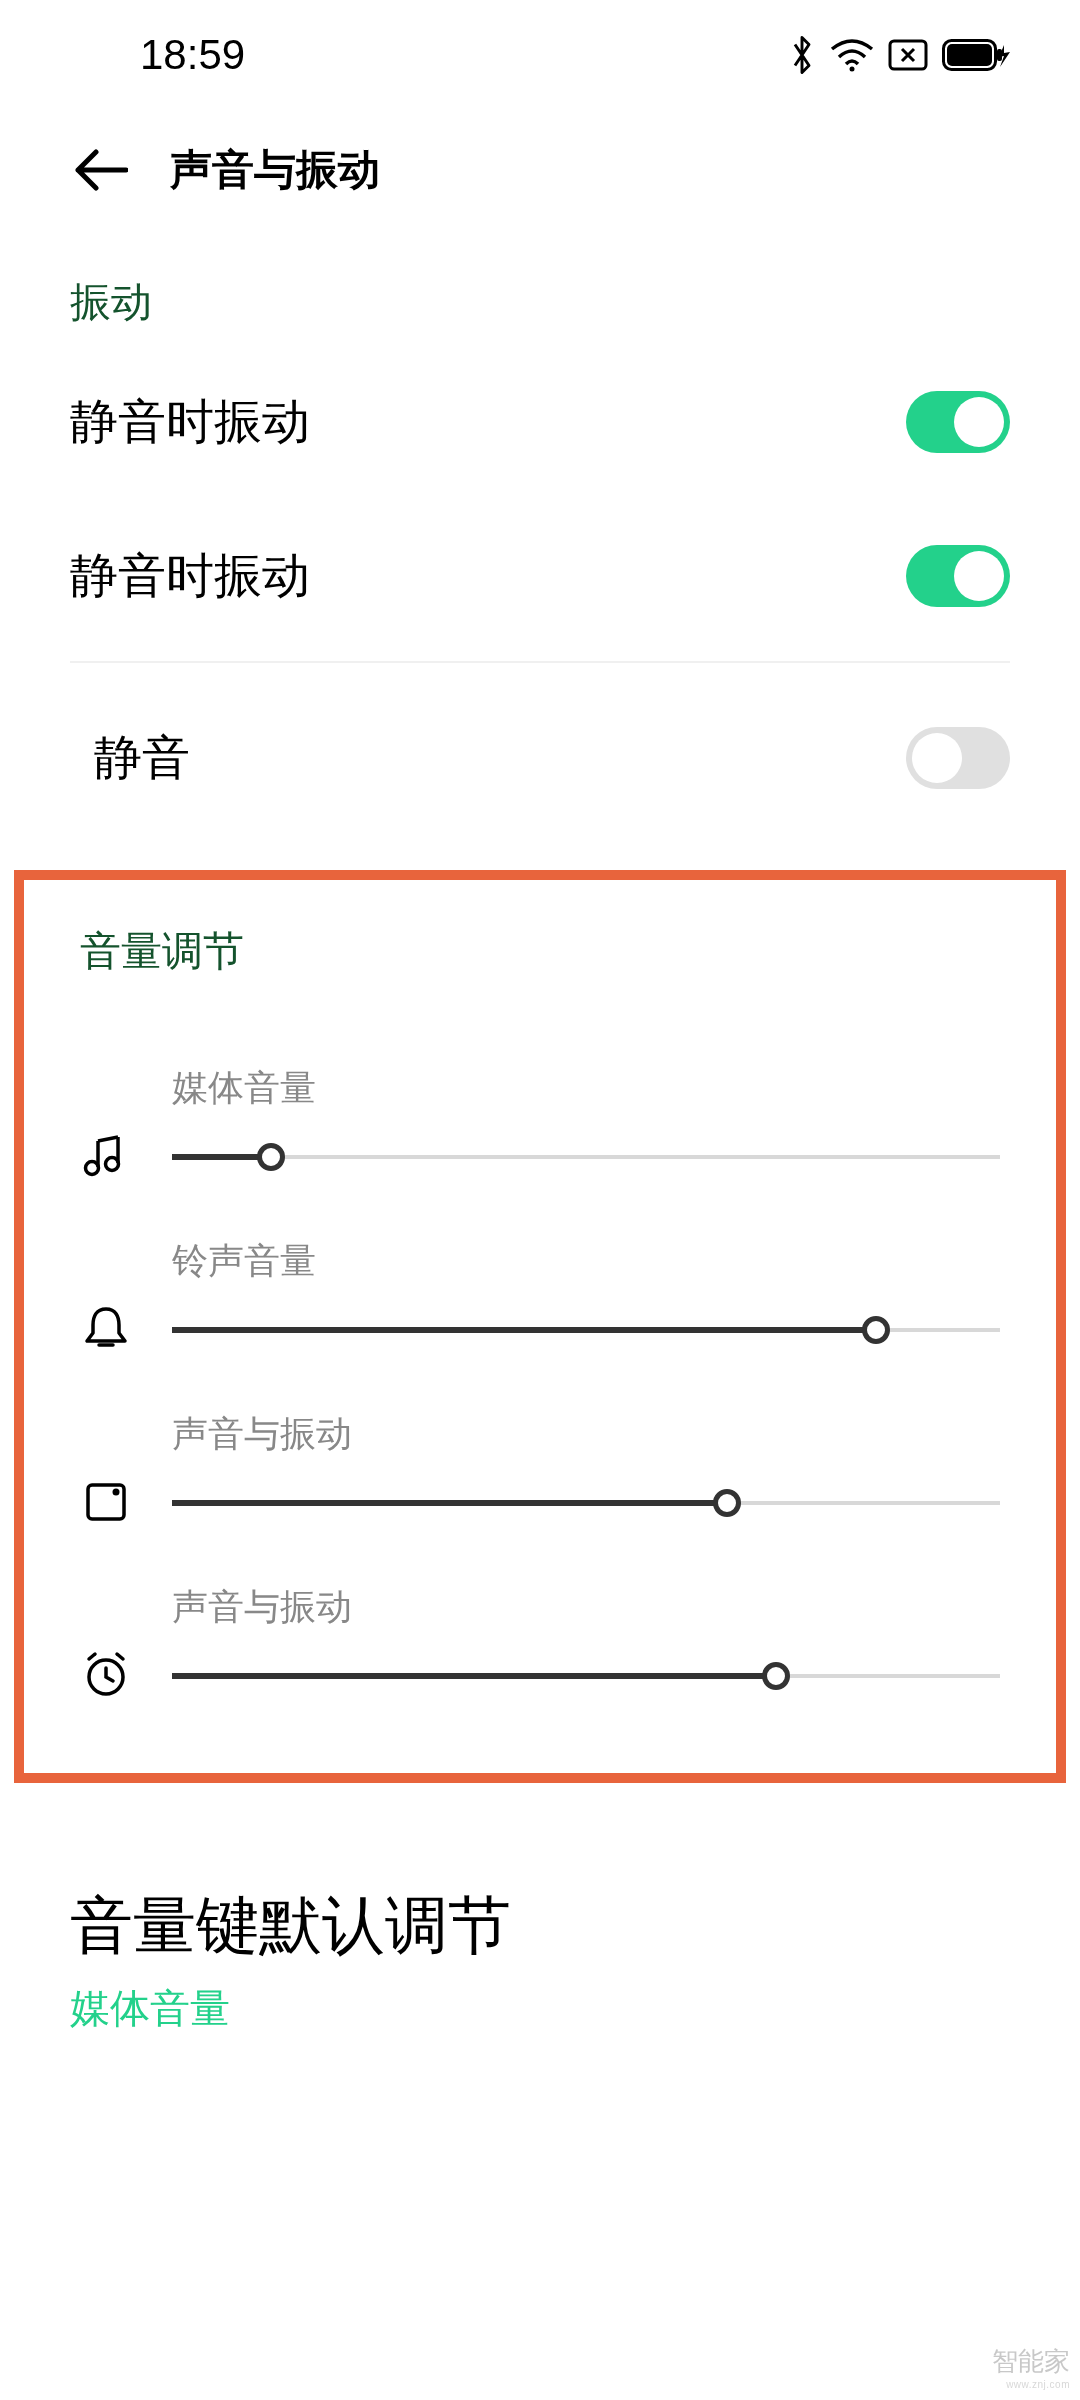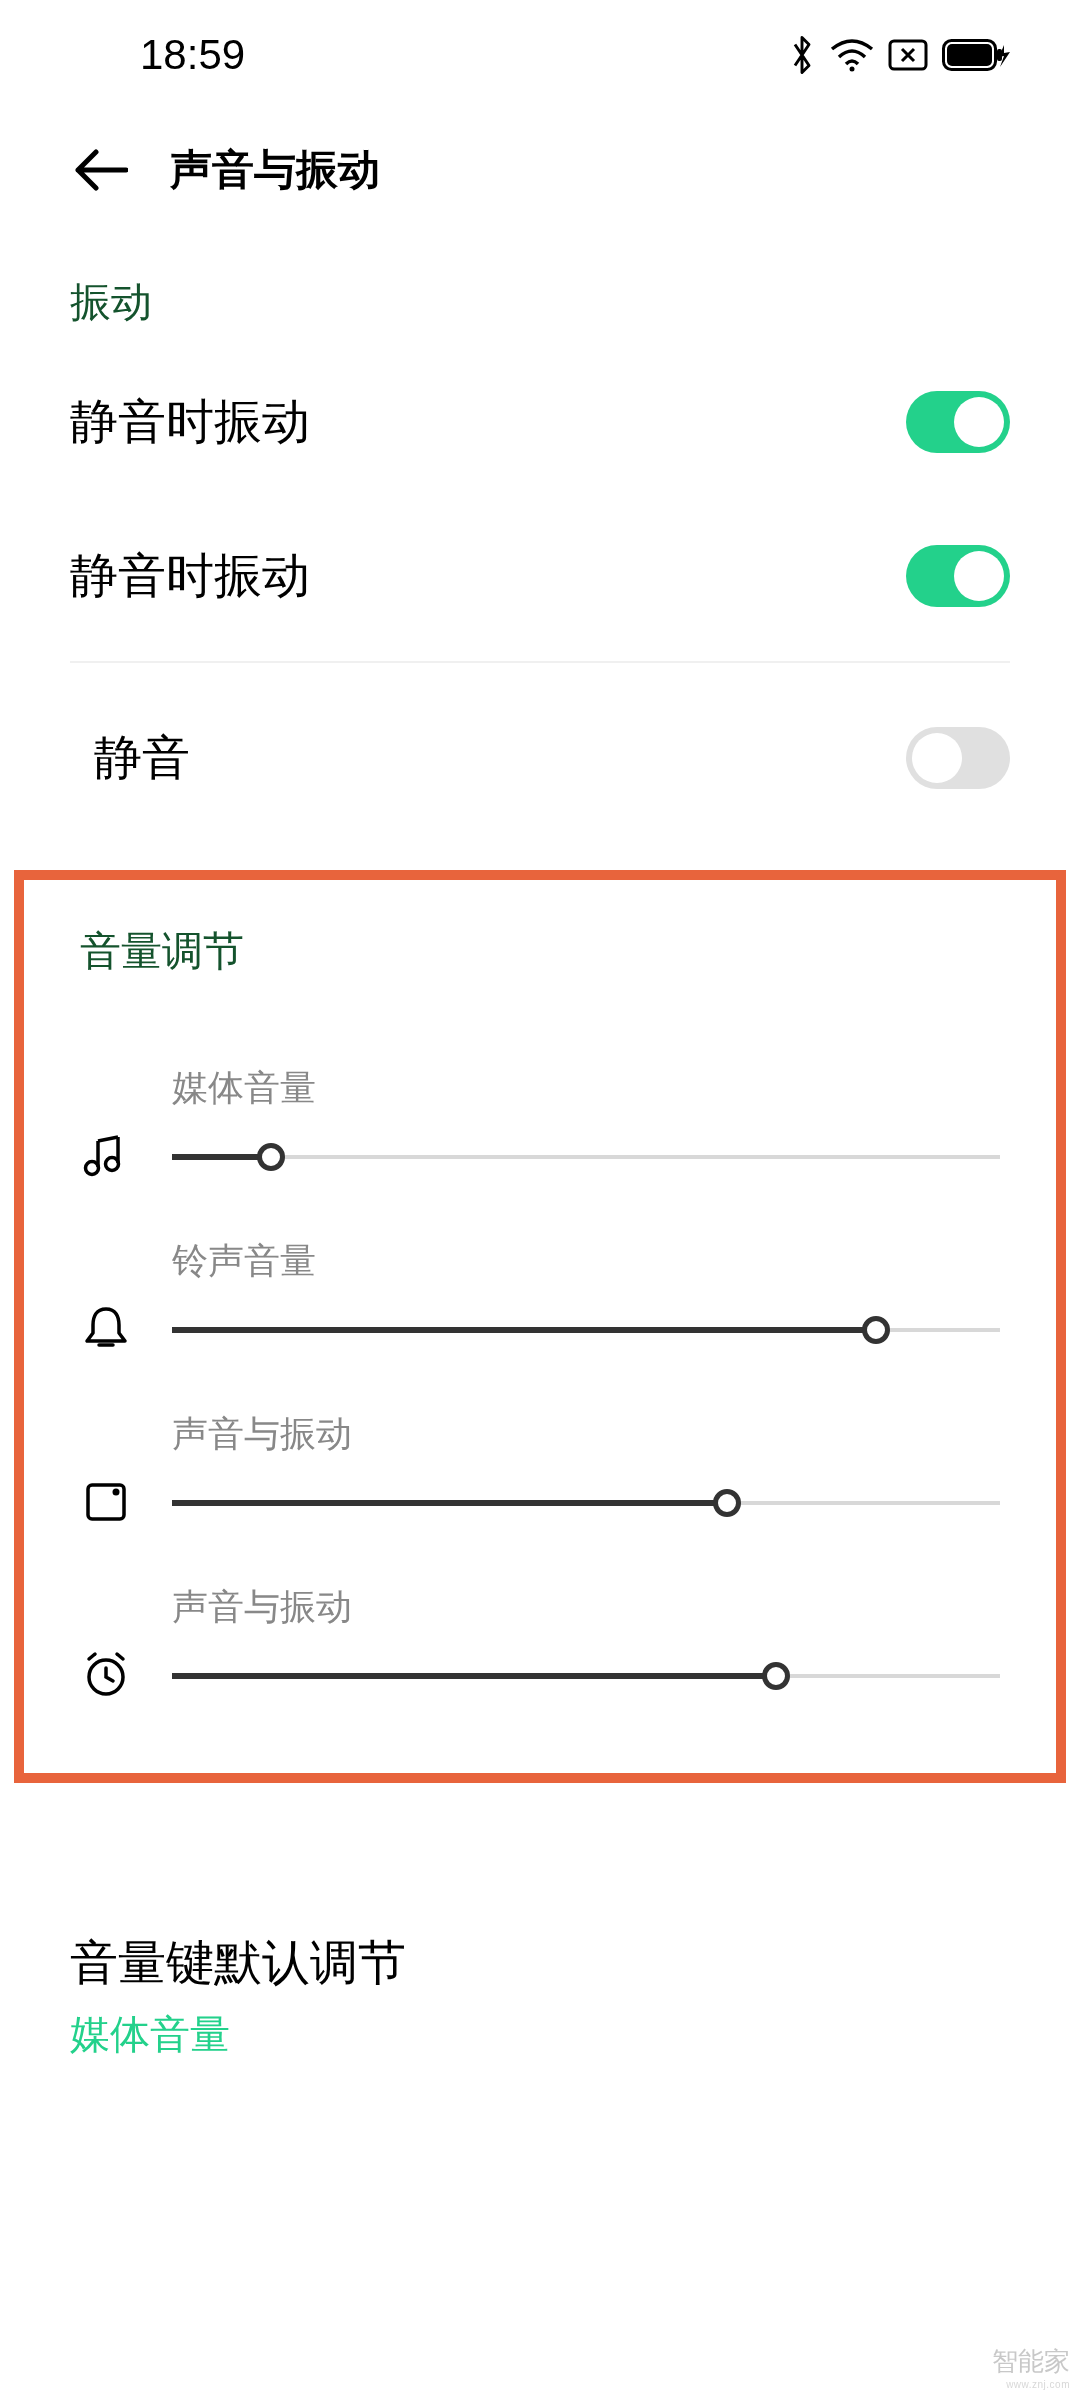--- a/index.html
+++ b/index.html
@@ -160,24 +160,23 @@
       border-radius: 50%;
       background: #fff;
       border: 5px solid #333;
       top: -2px;
       transform: translateX(-14px);
     }
     .bottom-setting {
       padding: 100px 70px 40px;
     }
     .bottom-label {
-      font-size: 48px;
+      font-size: 63px;
       color: #000;
       margin-bottom: 12px;
-      margin-top: 48px;
     }
     .bottom-value {
       font-size: 40px;
       color: #23d18b;
     }
     .watermark {
       position: absolute;
       right: 10px;
       bottom: 10px;
       font-size: 26px;

